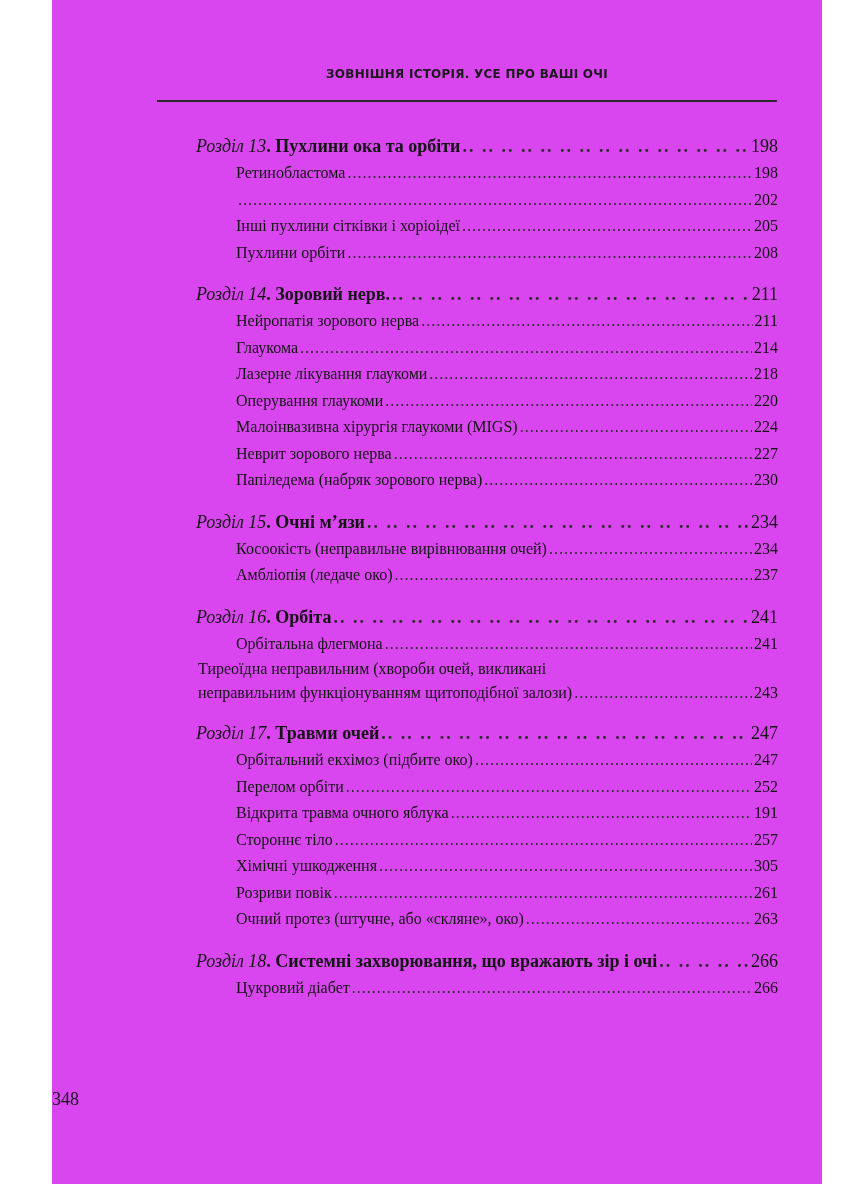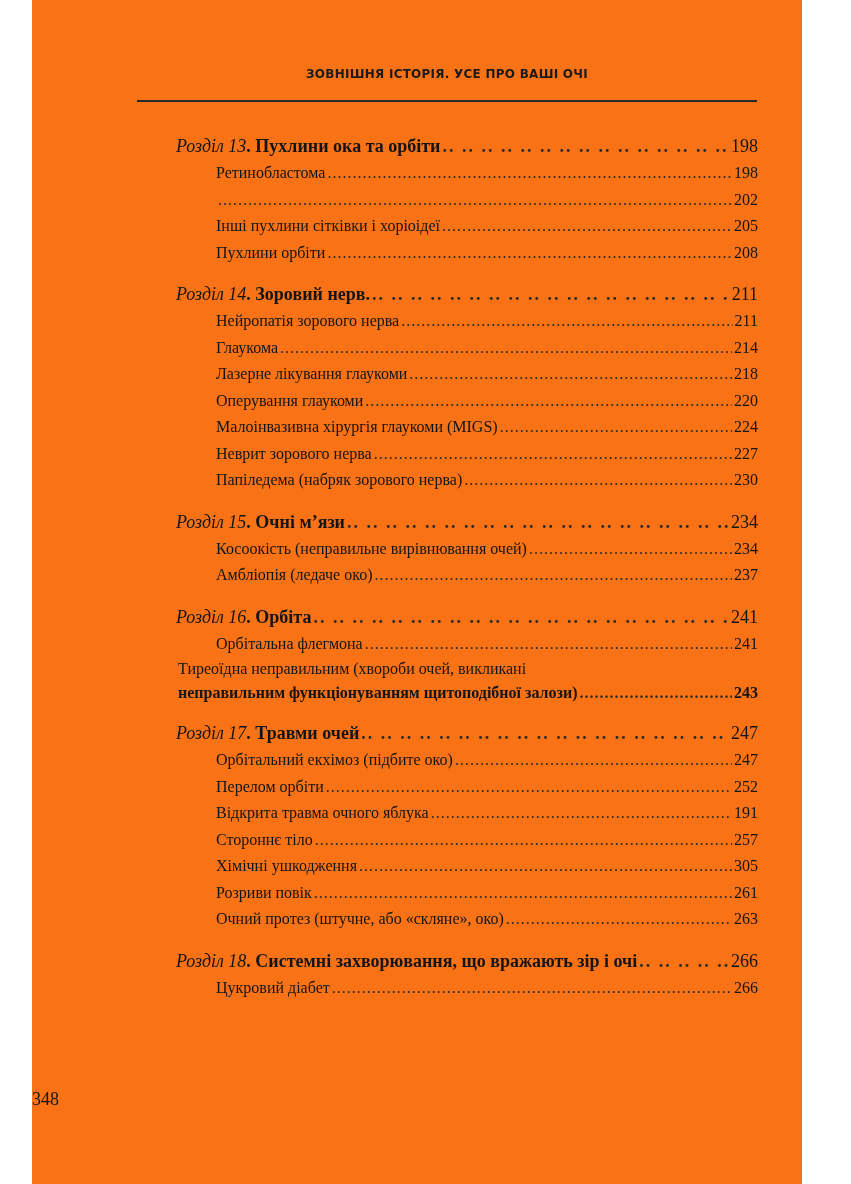--- a/index.html
+++ b/index.html
@@ -1,19 +1,19 @@
 <!DOCTYPE html>
 <html><head>
 <meta charset="utf-8">
 <style>
   html, body { margin: 0; padding: 0; background: #ffffff; }
   body { width: 851px; height: 1184px; position: relative; overflow: hidden; }
   .page {
-    position: absolute; left: 32px; top: 0; width: 770px; height: 1184px;
-    background: #f97316;
+    position: absolute; left: 52px; top: 0; width: 770px; height: 1184px;
+    background: #d946ef;
   }
   .running-head {
     position: absolute; left: 105px; width: 620px; top: 66px; text-align: center;
     font-family: "DejaVu Sans", sans-serif; font-size: 13px; font-weight: bold;
     letter-spacing: 0.3px; color: #1a1a1a; transform: scaleX(0.92);
   }
   .rule {
     position: absolute; left: 105px; width: 620px; top: 100px; height: 2px;
     background: #2a2a2a;
   }
@@ -37,21 +37,21 @@
   }
   .row.head .dots { letter-spacing: 2px; font-weight: bold; }
   .dots::after {
     content: "........................................................................................................................................................................................................";
   }
   .row.head .dots::after {
     content: ".. .. .. .. .. .. .. .. .. .. .. .. .. .. .. .. .. .. .. .. .. .. .. .. .. .. .. .. .. .. .. .. .. .. .. .. .. .. .. .. .. ..";
   }
   .page-num { text-align: right; }
   .wrap-block { padding-left: 40px; font-size: 16px; line-height: 24px; }
-  .wrap-last { display: flex; align-items: flex-end; font-weight: bold; }
+  .wrap-last { display: flex; align-items: flex-end; }
   .page-footer {
     position: absolute; left: 0; width: 806px; top: 1062px; text-align: left;
     font-family: "Liberation Serif", serif; font-size: 18px; color: #141414; margin-top: 27px;
   }
 </style>
 </head>
 <body>
 
 <div class="page">
   <div class="running-head">ЗОВНІШНЯ ІСТОРІЯ. УСЕ ПРО ВАШІ ОЧІ</div>

